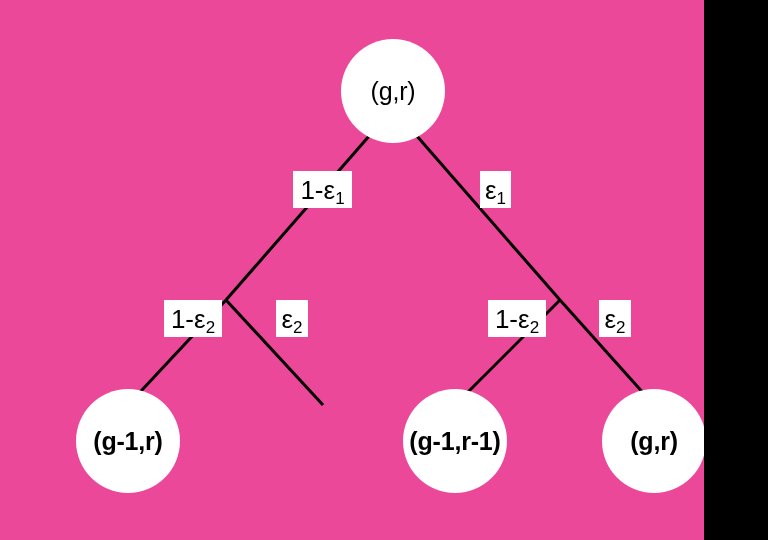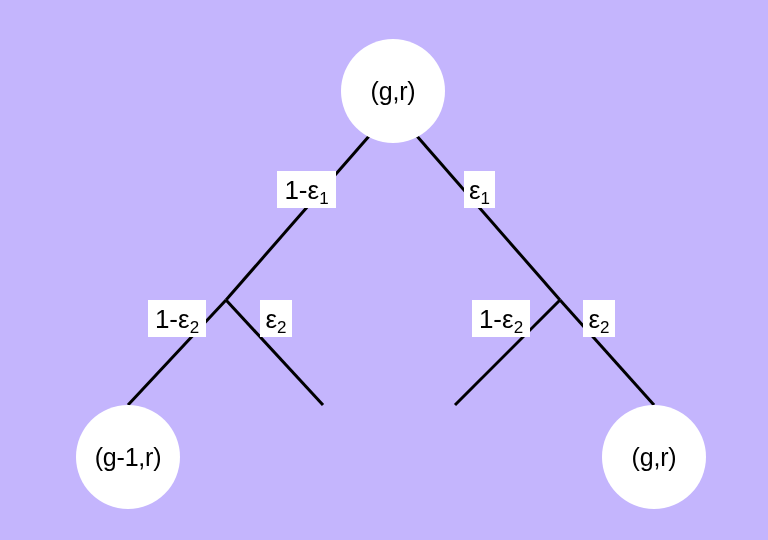--- a/index.html
+++ b/index.html
@@ -3,23 +3,23 @@
 <meta charset="utf-8">
 <title>Probability Transition Tree</title>
 <style>
   html, body {
     margin: 0;
     padding: 0;
     background: #000000;
   }
   #canvas {
     position: relative;
-    width: 768px;
+    width: 704px;
     height: 540px;
-    background: #c4b5fd;
+    background: #ec4899;
     overflow: hidden;
     font-family: "Liberation Sans", sans-serif;
     text-align: center;
   }
   .edge-layer {
     position: absolute;
     left: 0;
     top: 0;
     width: 768px;
     height: 540px;
@@ -41,42 +41,44 @@
     white-space: nowrap;
     letter-spacing: -0.2px;
   }
   .node-root {
     left: 341px;
     top: 39px;
     width: 104px;
     height: 104px;
   }
   .node-leaf {
-    top: 405px;
+    top: 389px;
     width: 104px;
     height: 104px;
+    font-weight: bold;
   }
   .leaf-1 { left: 76px; }
   .leaf-2 { left: 271px; }
   .leaf-3 { left: 403px; }
   .leaf-4 { left: 602px; }
 
   .edge-label {
     position: absolute;
     background: #ffffff;
     color: #000000;
     font-family: "Liberation Sans", sans-serif;
     font-size: 26px;
     line-height: 1;
     display: flex;
     align-items: center;
     justify-content: center;
     white-space: nowrap;
     box-sizing: border-box;
     padding: 0 1px;
+    margin-left: 16px;
   }
   .edge-label sub {
     font-size: 17px;
     vertical-align: baseline;
     position: relative;
     top: 5px;
     left: 0px;
   }
   
   .lbl-l1-left  { left: 277px; top: 171px; width: 59px; height: 37px; }
@@ -123,17 +125,20 @@
   <div class="edge-label lbl-l2-c">
     <span><span>1-ε</span><sub>2</sub></span>
   </div>
   <div class="edge-label lbl-l2-d">
     <span><span>ε</span><sub>2</sub></span>
   </div>
 
   <div class="node node-leaf leaf-1">
     <span class="node-label">(g-1,r)</span>
   </div>
+  <div class="node node-leaf leaf-3">
+    <span class="node-label">(g-1,r-1)</span>
+  </div>
   <div class="node node-leaf leaf-4">
     <span class="node-label">(g,r)</span>
   </div>
 
 </div>
 
 </body></html>

